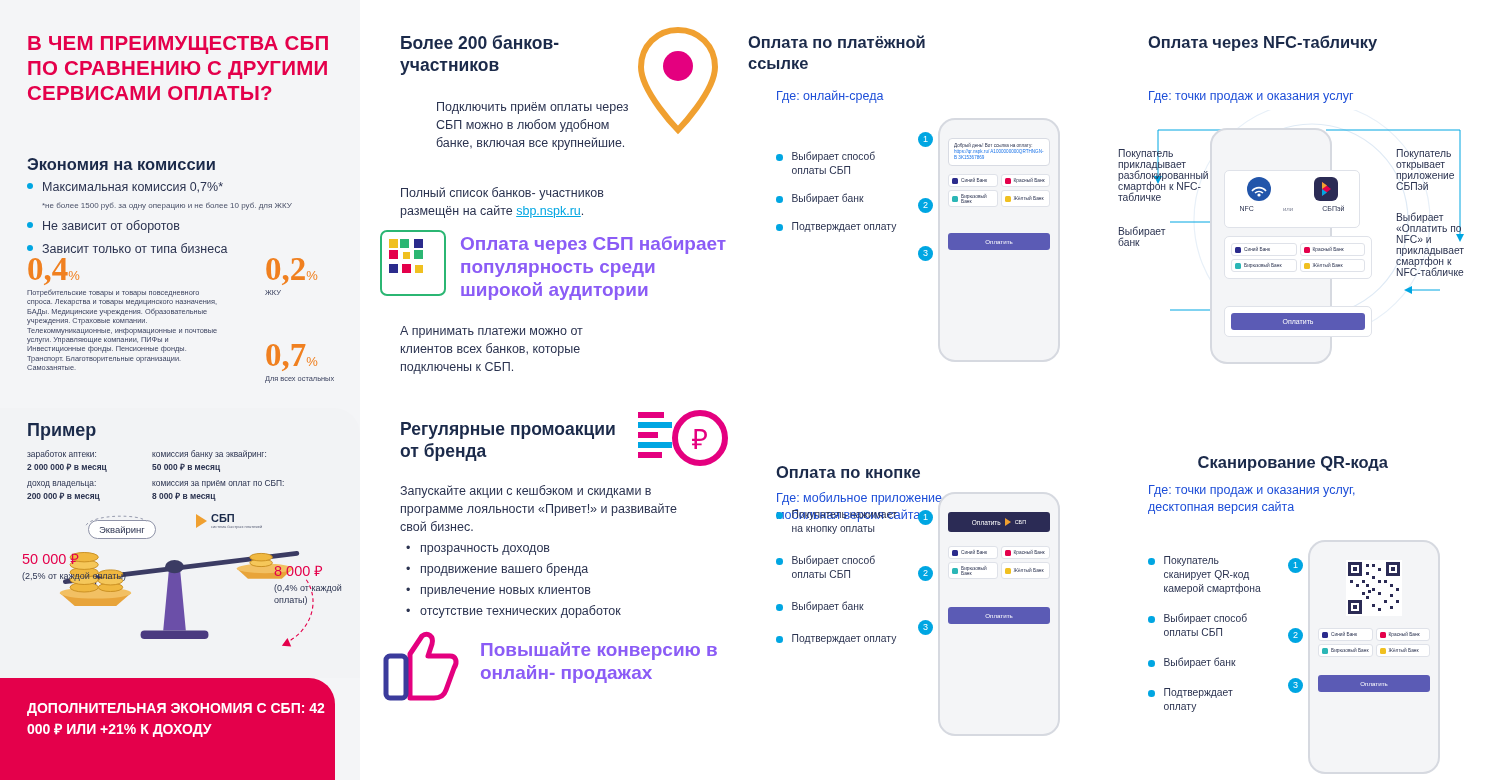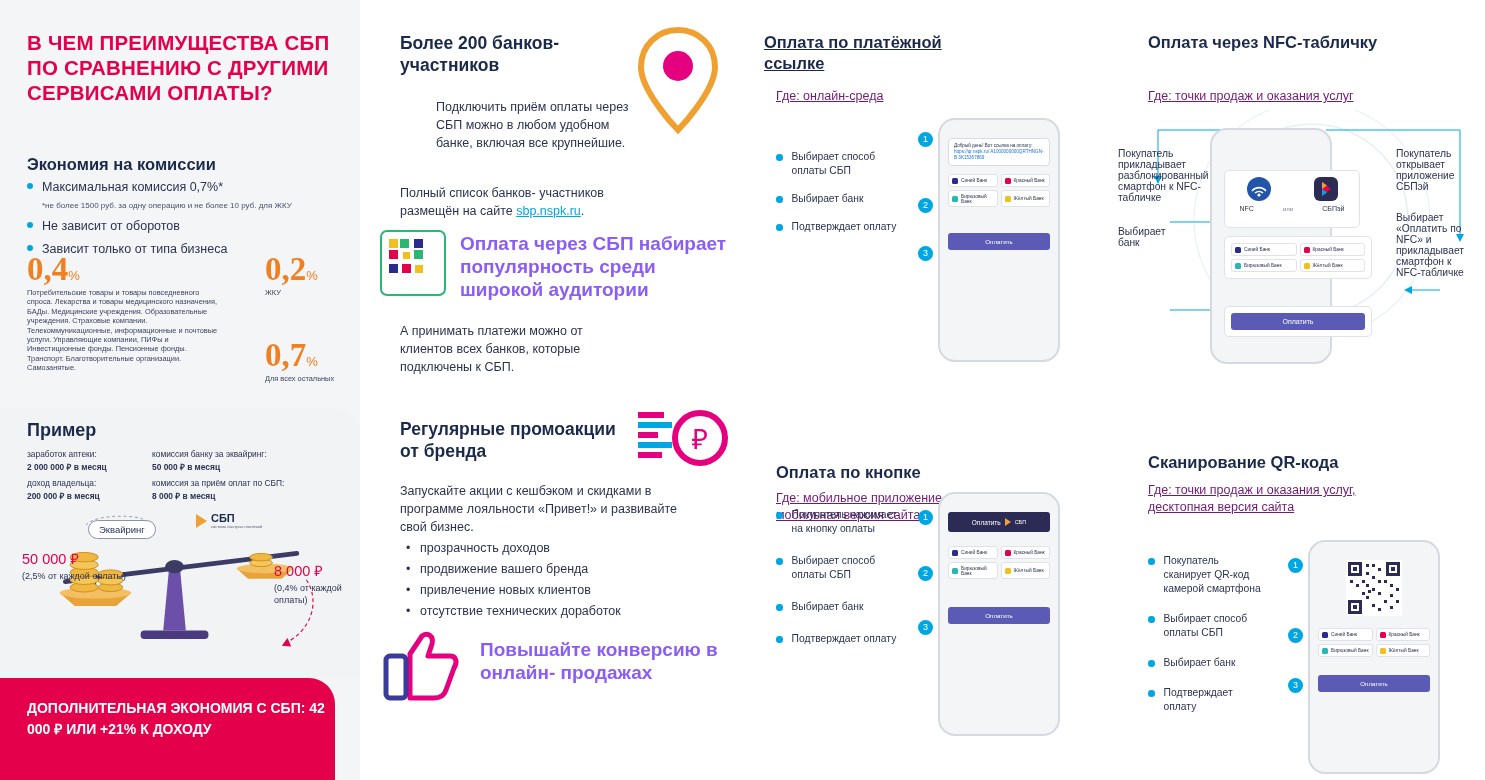--- a/index.html
+++ b/index.html
@@ -213,21 +213,21 @@
   .dash-list { margin: 0; padding: 0; list-style: none; }
   .dash-list li {
     font-size: 12.5px; color: #2b3350; line-height: 21px; padding-left: 16px; position: relative;
   }
   .dash-list li:before {
     content: "•"; position: absolute; left: 2px; color: #2b3350;
   }
   .thumb-icon { position: absolute; left: 0px; top: 628px; }
   
   .h3-blue { font-size: 16.5px; font-weight: bold; color: #1b2a4a; line-height: 21px; }
-  .where { font-size: 12.5px; color: #701a75; line-height: 17px; text-decoration: underline; }
+  .where { font-size: 12.5px; color: #1d4ed8; line-height: 17px; }
   .steps { position: absolute; }
   .step-row { display: flex; align-items: flex-start; margin-bottom: 14px; }
   .step-dot {
     width: 6.5px; height: 6.5px; border-radius: 50%; background: #00a6e2;
     margin-right: 9px; margin-top: 4px; flex: 0 0 auto;
   }
   .step-txt { font-size: 10.3px; color: #2b3350; line-height: 14px; }
   .phone {
     position: absolute;
     background: #f4f5f7;
@@ -447,21 +447,21 @@
       <path d="M30 26 L42 8 C48 4 54 8 52 16 L48 28 L70 28 C76 28 78 34 74 40 L66 62 C64 68 60 70 54 70 L30 70 Z" fill="none" stroke="#e4007f" stroke-width="5" stroke-linejoin="round"></path>
       <rect x="6" y="28" width="20" height="42" rx="4" fill="none" stroke="#3b3b9c" stroke-width="5"></rect>
     </svg>
 
     <div class="h2-red" style="position:absolute; left:100px; top:638px; width:250px;">Повышайте конверсию в онлайн- продажах</div>
 
   </div>
 
   <div>
 
-    <div class="h3-blue" style="position:absolute; left:764px; top:32px; width:230px;text-decoration:underline;">Оплата по платёжной ссылке</div>
+    <div class="h3-blue" style="position:absolute; left:748px; top:32px; width:230px;">Оплата по платёжной ссылке</div>
     <div class="where" style="position:absolute; left:776px; top:88px;">Где: онлайн-среда</div>
 
     <div class="steps" style="left:776px; top:136px; width:125px;">
       <div class="step-row" style="margin-top:14px">
         <span class="step-dot"></span>
         <span class="step-txt">Выбирает способ оплаты СБП</span>
       </div>
       <div class="step-row" style="margin-top:14px">
         <span class="step-dot"></span>
         <span class="step-txt">Выбирает банк</span>
@@ -627,21 +627,21 @@
             <span class="bank-sq" style="background:#f0c020"></span>
             <span>Жёлтый Банк</span>
           </div>
       </div>
     </div>
 
     <div class="nfc-card" style="left:1224px; top:306px; width:134px; padding:6px;">
       <div class="pay-btn" style="font-size:7px;">Оплатить</div>
     </div>
 
-    <div class="h3-blue" style="position:absolute; left:1148px; top:452px; width:240px;">Сканирование QR-кода</div>
+    <div class="h3-blue" style="position:absolute; left:1148px; top:452px; width:240px;text-align:right;">Сканирование QR-кода</div>
     <div class="where" style="position:absolute; left:1148px; top:482px; width:250px;">Где: точки продаж и оказания услуг, десктопная версия сайта</div>
 
     <div class="steps" style="left:1148px; top:554px; width:120px;">
       <div class="step-row">
         <span class="step-dot"></span>
         <span class="step-txt">Покупатель сканирует QR-код камерой смартфона</span>
       </div>
       <div class="step-row" style="margin-top:16px">
         <span class="step-dot"></span>
         <span class="step-txt">Выбирает способ оплаты СБП</span>

